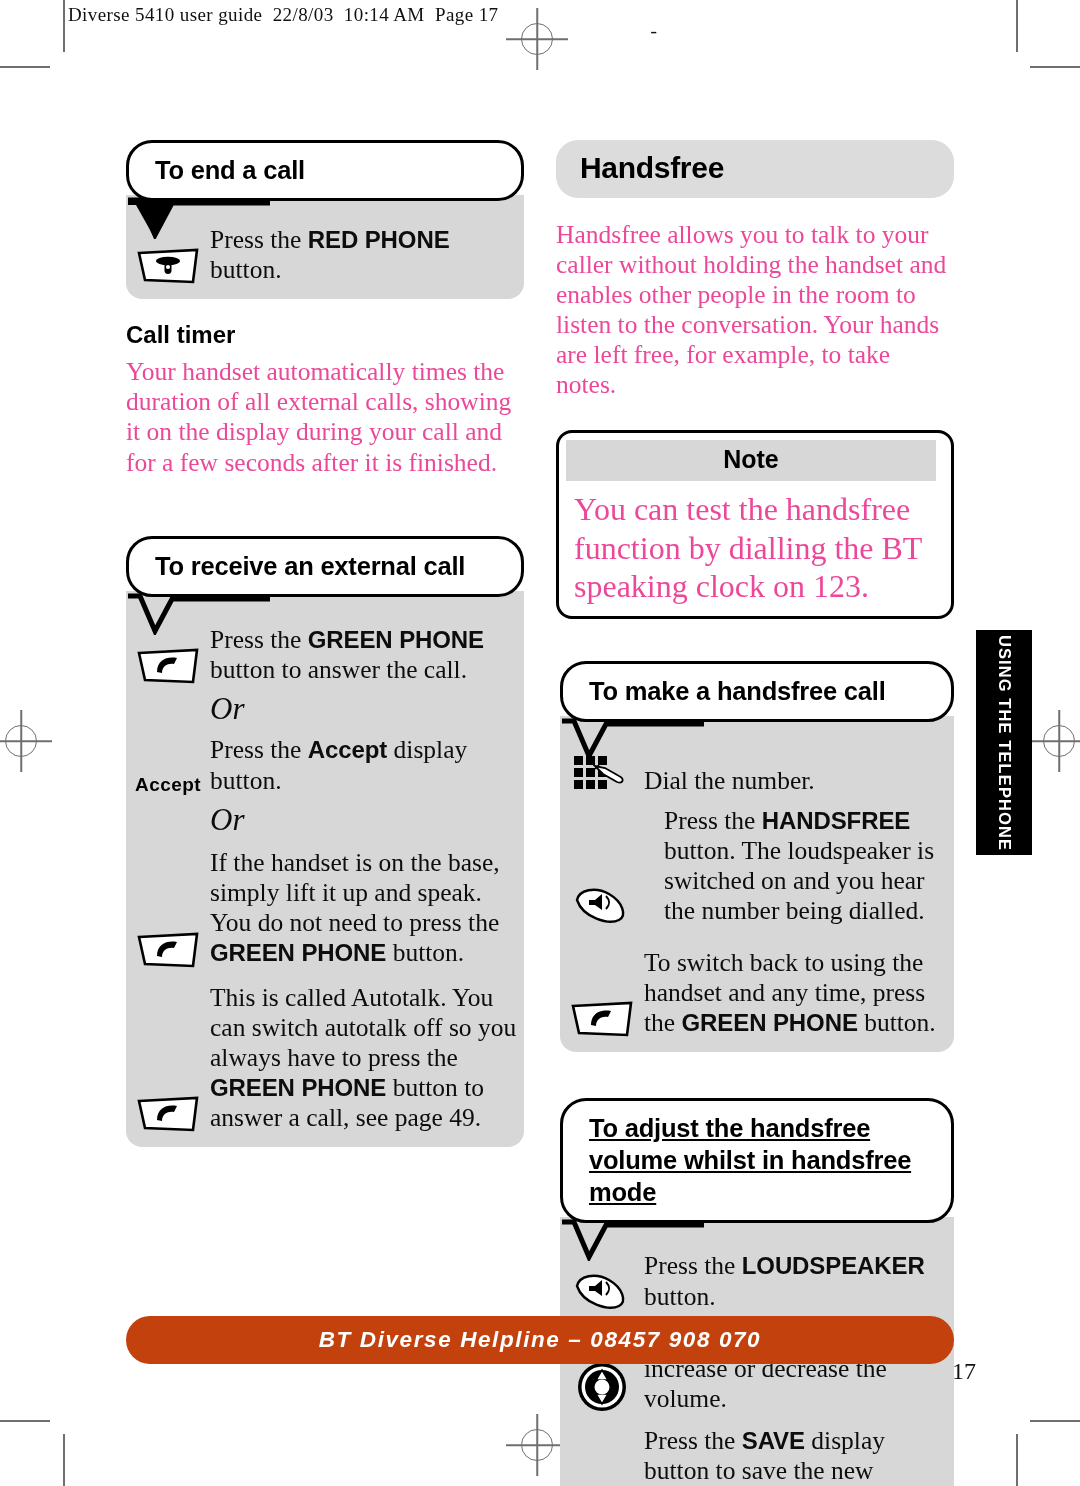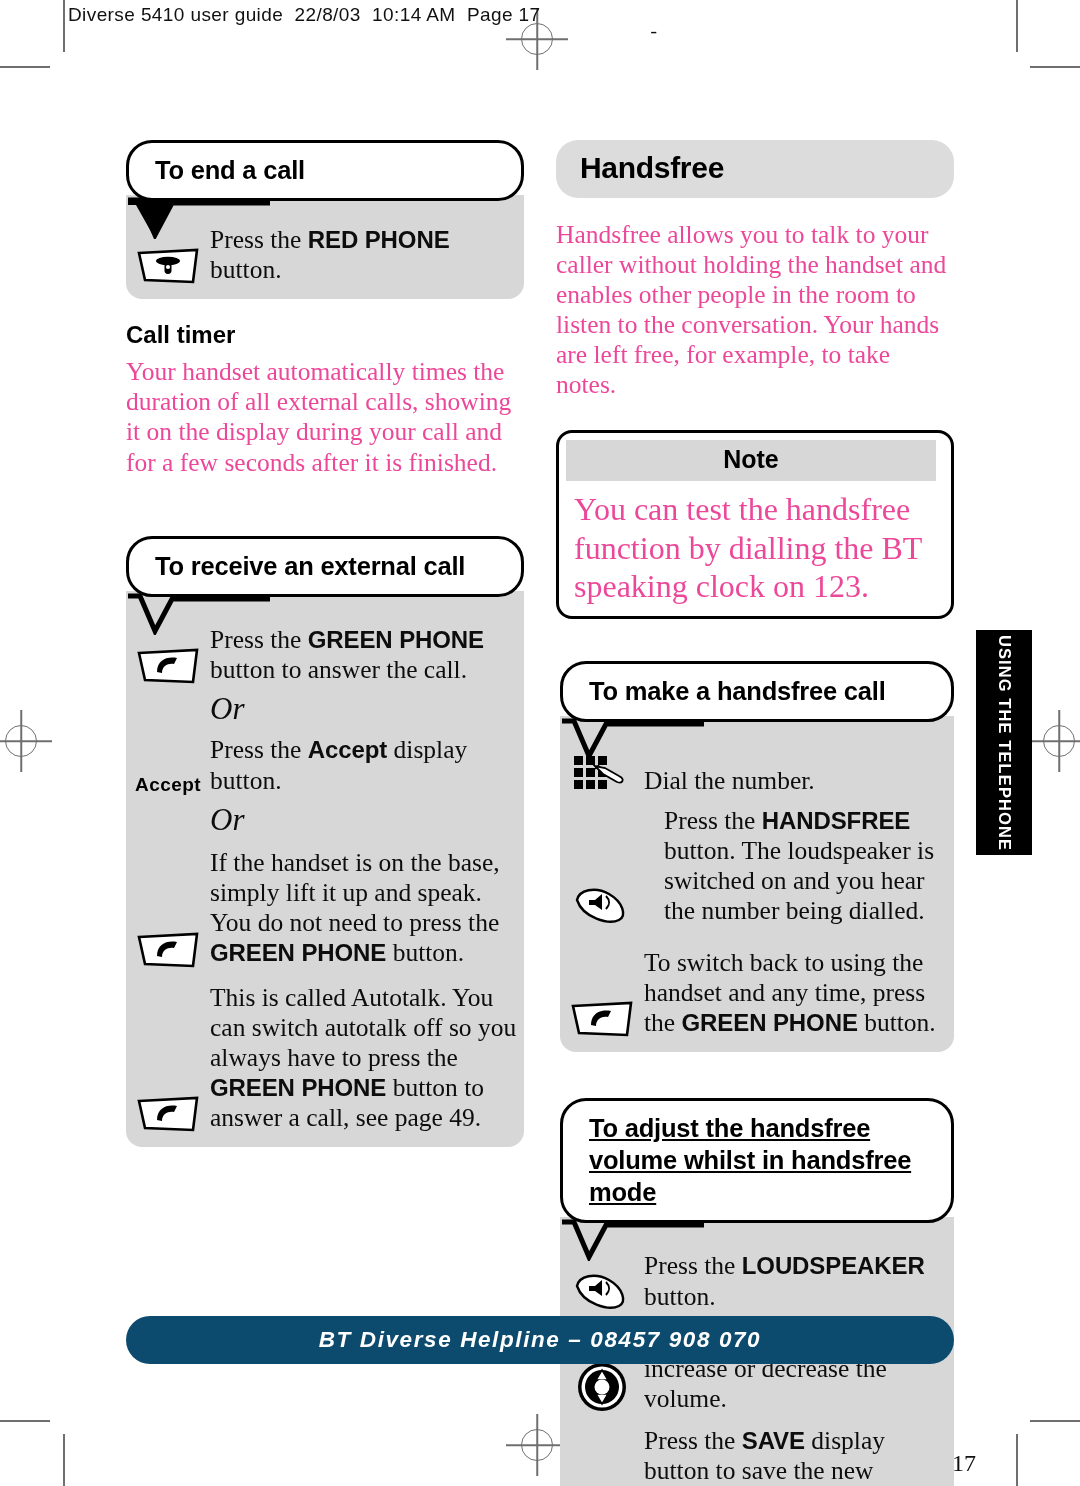--- a/index.html
+++ b/index.html
@@ -15,21 +15,21 @@
   
   .mark{position:absolute;background:#6f6f6f;}
   .reg{position:absolute;}
   .reg .v{position:absolute;left:50%;top:0;width:1.5px;height:100%;background:#6f6f6f;transform:translateX(-50%);}
   .reg .h{position:absolute;top:50%;left:0;height:1.5px;width:100%;background:#6f6f6f;transform:translateY(-50%);}
   .reg .c{position:absolute;left:50%;top:50%;width:30px;height:30px;border:1.5px solid #6f6f6f;border-radius:50%;transform:translate(-50%,-50%);}
 
   
   .runhead{
     position:absolute;left:68px;top:4px;
-    font-family:Liberation Sans, sans-serif;
+    font-family:Liberation Serif, serif;
     font-size:19px;color:#111;white-space:pre;letter-spacing:.4px;
   }
   .dash-mark{position:absolute;left:648px;top:22px;font-family:"Liberation Mono",monospace;font-size:19px;color:#111;}
   .col{position:absolute;width:398px;}
   .col-left{left:126px;top:140px;}
   .col-right{left:556px;top:140px;}
 
   
   .bubble{position:relative;margin-bottom:0;}
   .bubble .box{
@@ -119,29 +119,29 @@
     transform:translate(-50%,-50%) rotate(90deg);
     transform-origin:center;
     white-space:nowrap;color:#fff;
     font-family:"Liberation Sans",sans-serif;
     font-weight:bold;font-size:16.5px;letter-spacing:1.1px;
   }
 
   
   .footer{
     position:absolute;left:126px;top:1316px;
-    width:828px;height:48px;background:#0c4a6e;border-radius:24px;
+    width:828px;height:48px;background:#c2410c;border-radius:24px;
     display:flex;align-items:center;justify-content:center;
   }
   .footer span{
     color:#fff;font-family:"Liberation Sans",sans-serif;
     font-weight:bold;font-style:italic;font-size:22.5px;letter-spacing:1.6px;
   }
   .pageno{
-    position:absolute;left:952px;top:1450px;
+    position:absolute;left:952px;top:1358px;
     font-size:24px;color:#111;
   }
 </style>
 </head>
 <body>
 
 <div class="mark" style="left:63px;top:0;width:1.5px;height:52px;"></div>
 <div class="mark" style="left:0;top:66px;width:50px;height:1.5px;"></div>
 <div class="mark" style="left:1016px;top:0;width:1.5px;height:52px;"></div>
 <div class="mark" style="left:1030px;top:66px;width:50px;height:1.5px;"></div>

